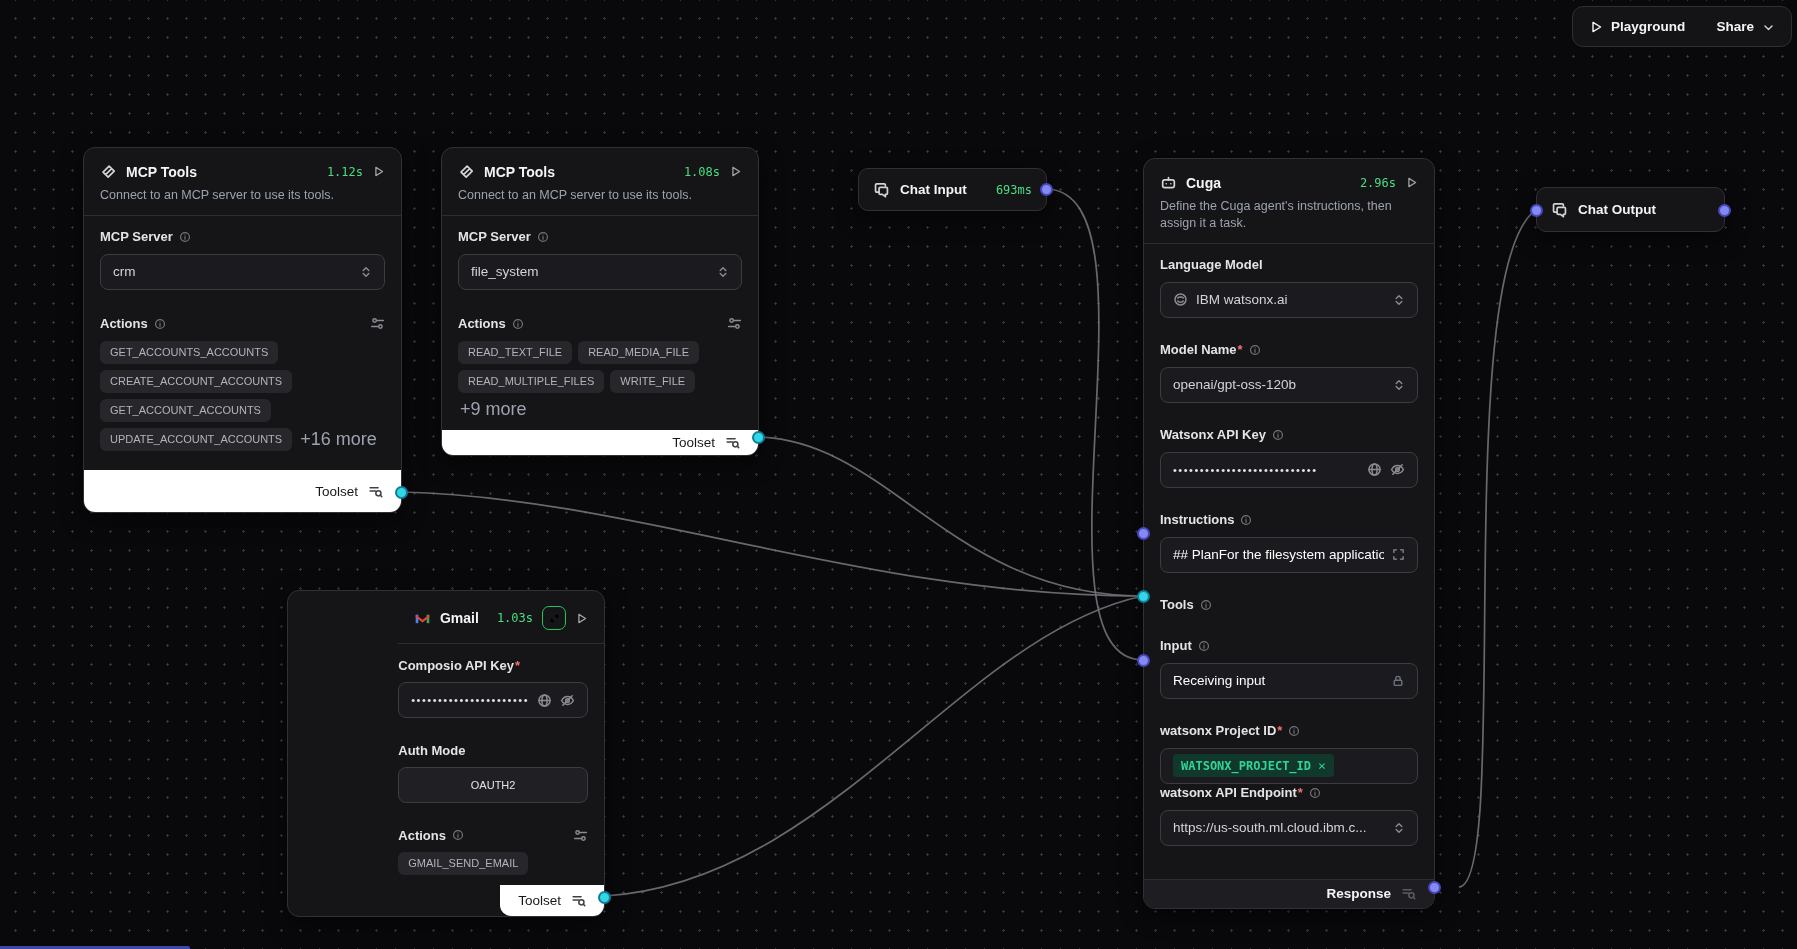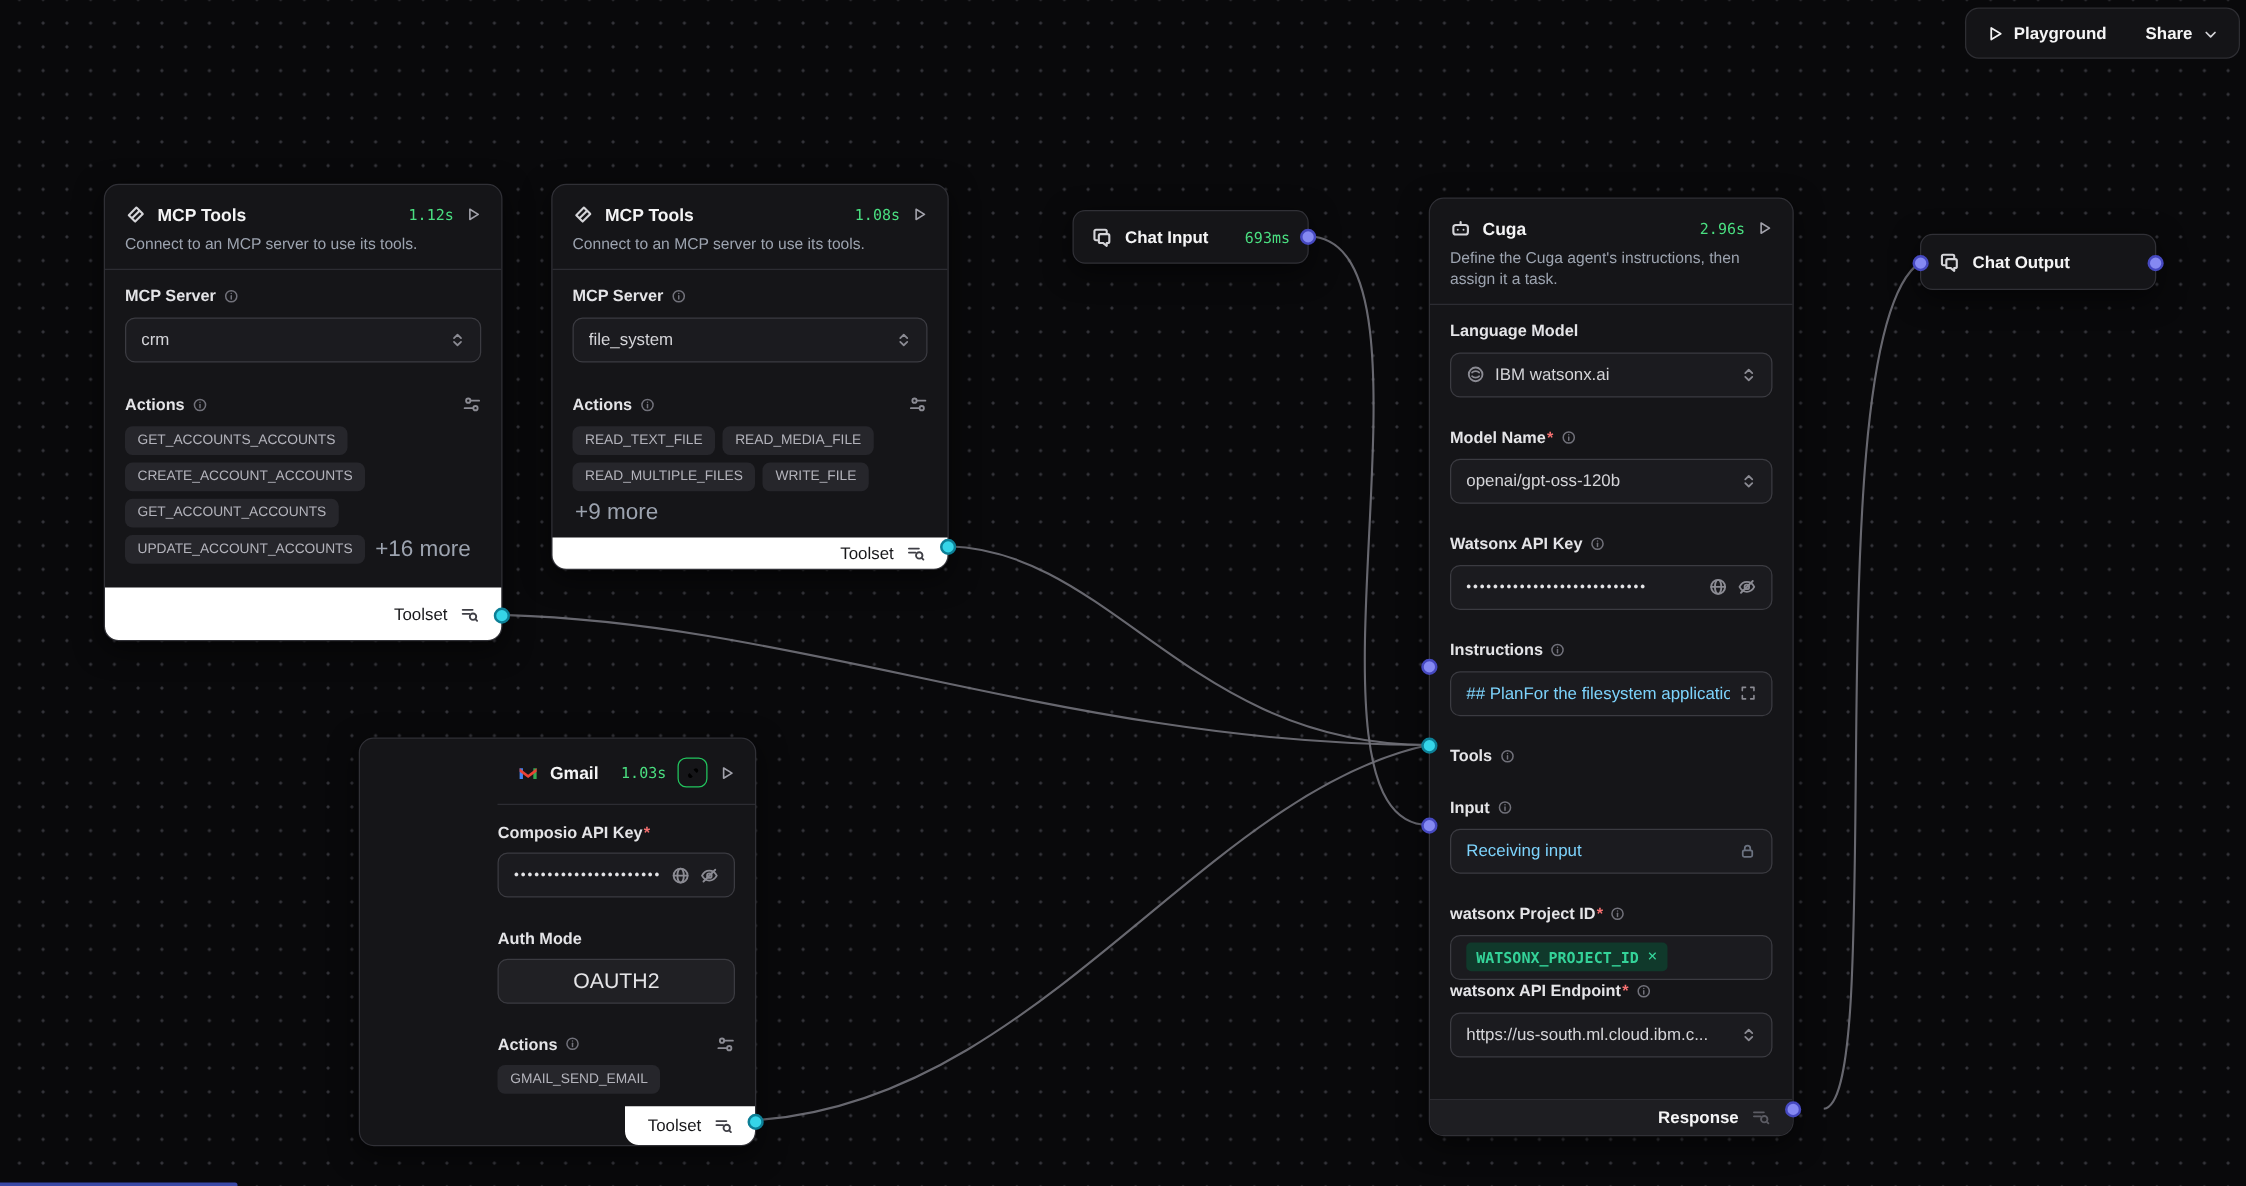--- a/index.html
+++ b/index.html
@@ -28,21 +28,21 @@
   .node-body { display:flex; flex-direction:column; padding:12px 16px 10px; }
 
   .flabel { display:flex; align-items:center; gap:6px; font-size:13px;
     font-weight:600; color:#e4e4e7; height:18px; margin-bottom:8px; }
   .req::after { content:"*"; color:#f87171; margin-left:1px; }
   .info-icon { color:#71717a; display:inline-flex; }
   .fieldbox { height:36px; border:1px solid #3b3b41; border-radius:8px;
     background:#1b1b1f; display:flex; align-items:center; gap:8px;
     padding:0 12px; font-size:13.5px; color:#d4d4d8; }
   .fieldbox .val { flex:1; white-space:nowrap; overflow:hidden; }
-  .fieldbox .ghost { color:#7dd3fc; }
+  .fieldbox .ghost { color:#ffffff; }
   .dots { font-size:11px; letter-spacing:1.5px; color:#e4e4e7; }
   .fgroup { margin-bottom:23px; }
 
   .chips { display:flex; flex-wrap:wrap; gap:6px; align-items:center; }
   .chip { background:#26262b; color:#b3b3bb; font-size:11px; line-height:1;
     padding:6px 10px; border-radius:6px; white-space:nowrap; }
   .more-label { color:#9ca3af; font-size:18px; padding-left:2px; }
 
   .footer-white { margin-top:auto; height:42px; background:#ffffff;
     border-radius:0 0 11px 11px; display:flex; align-items:center;
@@ -50,21 +50,21 @@
     font-size:13.5px; font-weight:400; }
   .footer-white .ic { color:#3f3f46; }
   .footer-dark { margin-top:auto; height:44px; background:#1e1e22;
     border-top:1px solid #2c2c32; border-radius:0 0 11px 11px; display:flex;
     align-items:center; justify-content:flex-end; gap:10px; padding:0 18px;
     color:#f4f4f5; font-size:13.5px; font-weight:600; }
   .footer-dark .ic { color:#5b5b63; }
 
   .btnlike { height:36px; border:1px solid #3b3b41; border-radius:8px;
     background:#202024; display:flex; align-items:center; justify-content:center;
-    font-size:17px; color:#e4e4e7; font-weight:500; }
+    font-size:11px; color:#e4e4e7; font-weight:500; }
 
   .badge-green { display:inline-flex; align-items:center; gap:7px;
     background:#10392b; color:#34d399; font-family:"DejaVu Sans Mono", monospace;
     font-size:12px; font-weight:700; padding:4px 8px; border-radius:4px; }
   .badge-x { cursor:pointer; font-weight:400; }
   .badge-x::before { content:"\00d7"; font-size:13px; }
 
   
   .handle { position:absolute; width:13px; height:13px; border-radius:50%; z-index:5; }
   .handle.cyan { background:#35d5e8; border:2.5px solid #0d7f96; }

